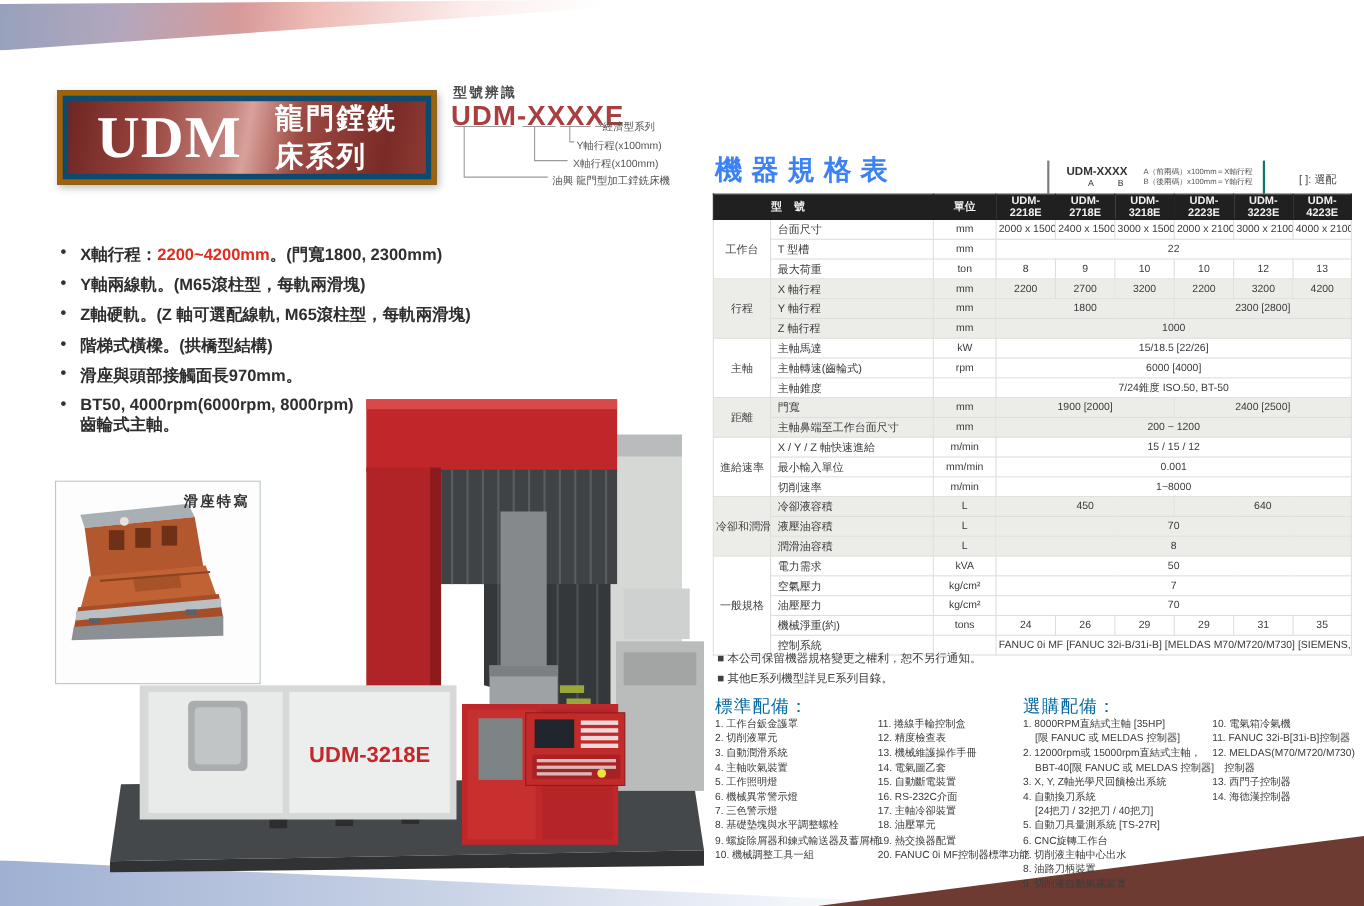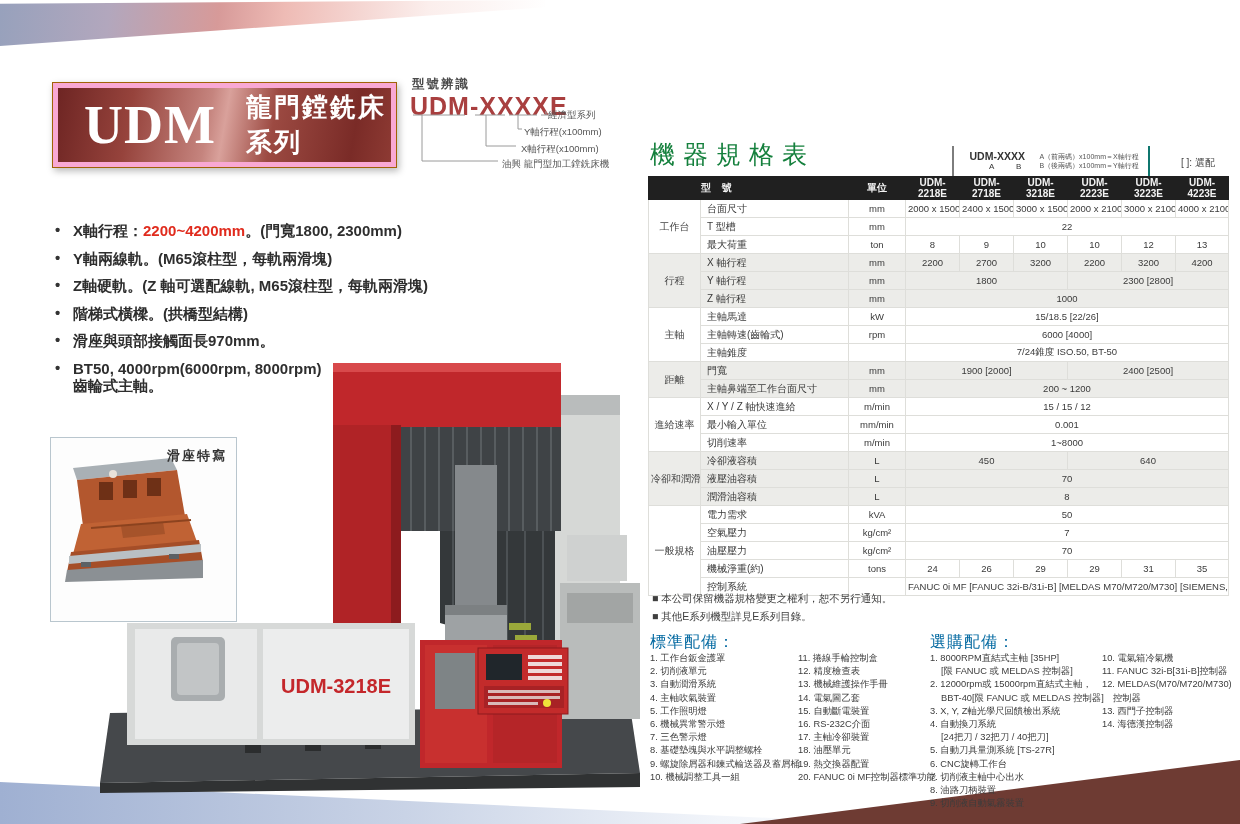--- a/index.html
+++ b/index.html
@@ -13,21 +13,21 @@
   .top-wedge{left:0;top:0;width:545px;height:46px;
     background:linear-gradient(96deg,#97a1bc 0%,#b2a7bd 20%,#d79a99 40%,#eebbb5 52%,#fbeeec 78%,#ffffff 100%);
     clip-path:polygon(0 8%,100% 0,100% 16%,0 100%);}
   .bottom-blue-wedge{left:0;bottom:0;width:900px;height:42px;
     background:linear-gradient(90deg,#9fb0d2 0%,#c9d3e6 45%,#f2f5fa 80%,#ffffff 100%);
     clip-path:polygon(0 0,100% 100%,0 100%);}
   .bottom-maroon-wedge{left:740px;right:0;bottom:0;height:64px;background:#6e3b33;
     clip-path:polygon(100% 0,100% 100%,0 100%);}
 
   
-  .logo-plate{left:52px;top:82px;width:345px;height:86px;background:#f9a8d4;border:1px solid #a16207;
+  .logo-plate{left:52px;top:82px;width:345px;height:86px;background:#0c4a6e;border:5px solid #a16207;
     box-shadow:2px 3px 7px rgba(0,0,0,.28);padding:5px;box-sizing:border-box;}
   .logo-inner{width:100%;height:100%;display:flex;align-items:center;
     background:linear-gradient(100deg,#6e2523 0%,#96433c 22%,#c5847e 45%,#d9a19b 50%,#9c4a42 64%,#7a2b27 88%,#8d3a33 100%);}
   .logo-udm{font-family:"Liberation Serif","DejaVu Serif",serif;font-weight:bold;color:#fff;
     font-size:54px;line-height:54px;margin-left:26px;letter-spacing:1px;}
   .logo-series{color:#fff;font-weight:bold;font-size:26px;margin-left:30px;letter-spacing:2px;}
 
   
   .decode-heading{left:412px;top:76px;font-size:12.5px;font-weight:bold;color:#4a4a4a;letter-spacing:2px;}
   .decode-pattern{left:410px;top:92px;font-size:25px;font-weight:bold;color:#a93f3f;letter-spacing:1px;}
@@ -40,21 +40,21 @@
   .features li{position:relative;font-size:15px;font-weight:600;color:#2e2e2e;
     padding-left:18px;margin-bottom:8.5px;white-space:nowrap;}
   .features li:before{content:"•";position:absolute;left:0;top:-1px;color:#333;}
   .hl-red{color:#e02b1d;}
 
   
   .inset-box{left:50px;top:437px;width:187px;height:185px;border:1px solid #b9c6ce;background:#fdfdfd;box-sizing:border-box;}
   .inset-caption{position:absolute;right:9px;top:9px;font-size:13px;font-weight:bold;color:#333;letter-spacing:2px;}
 
   
-  .spec-title{left:650px;top:138px;font-size:25px;font-weight:400;color:#15803d;letter-spacing:8px;}
+  .spec-title{left:650px;top:138px;font-size:25px;font-weight:700;color:#3b82f6;letter-spacing:8px;}
   .legend{left:952px;top:146px;display:flex;align-items:center;gap:8px;
     border-left:2px solid #7d7d7d;border-right:2px solid #0f766e;padding:2px 9px;height:26px;}
   .lg-pattern{font-size:10.5px;font-weight:bold;color:#333;text-align:center;line-height:11px;}
   .lg-ab{font-size:8px;letter-spacing:10px;padding-left:26px;color:#333;}
   .lg-notes{font-size:7px;color:#555;line-height:9px;white-space:nowrap;}
   .bracket-note{left:1181px;top:156px;font-size:10px;color:#444;white-space:nowrap;}
 
   table.spec{position:absolute;left:648px;top:176px;width:580px;border-collapse:collapse;table-layout:fixed;}
   table.spec th{background:#202020;color:#f2f2f2;font-size:10px;font-weight:bold;height:21px;
     border:1px solid #202020;padding:0;text-align:center;}

